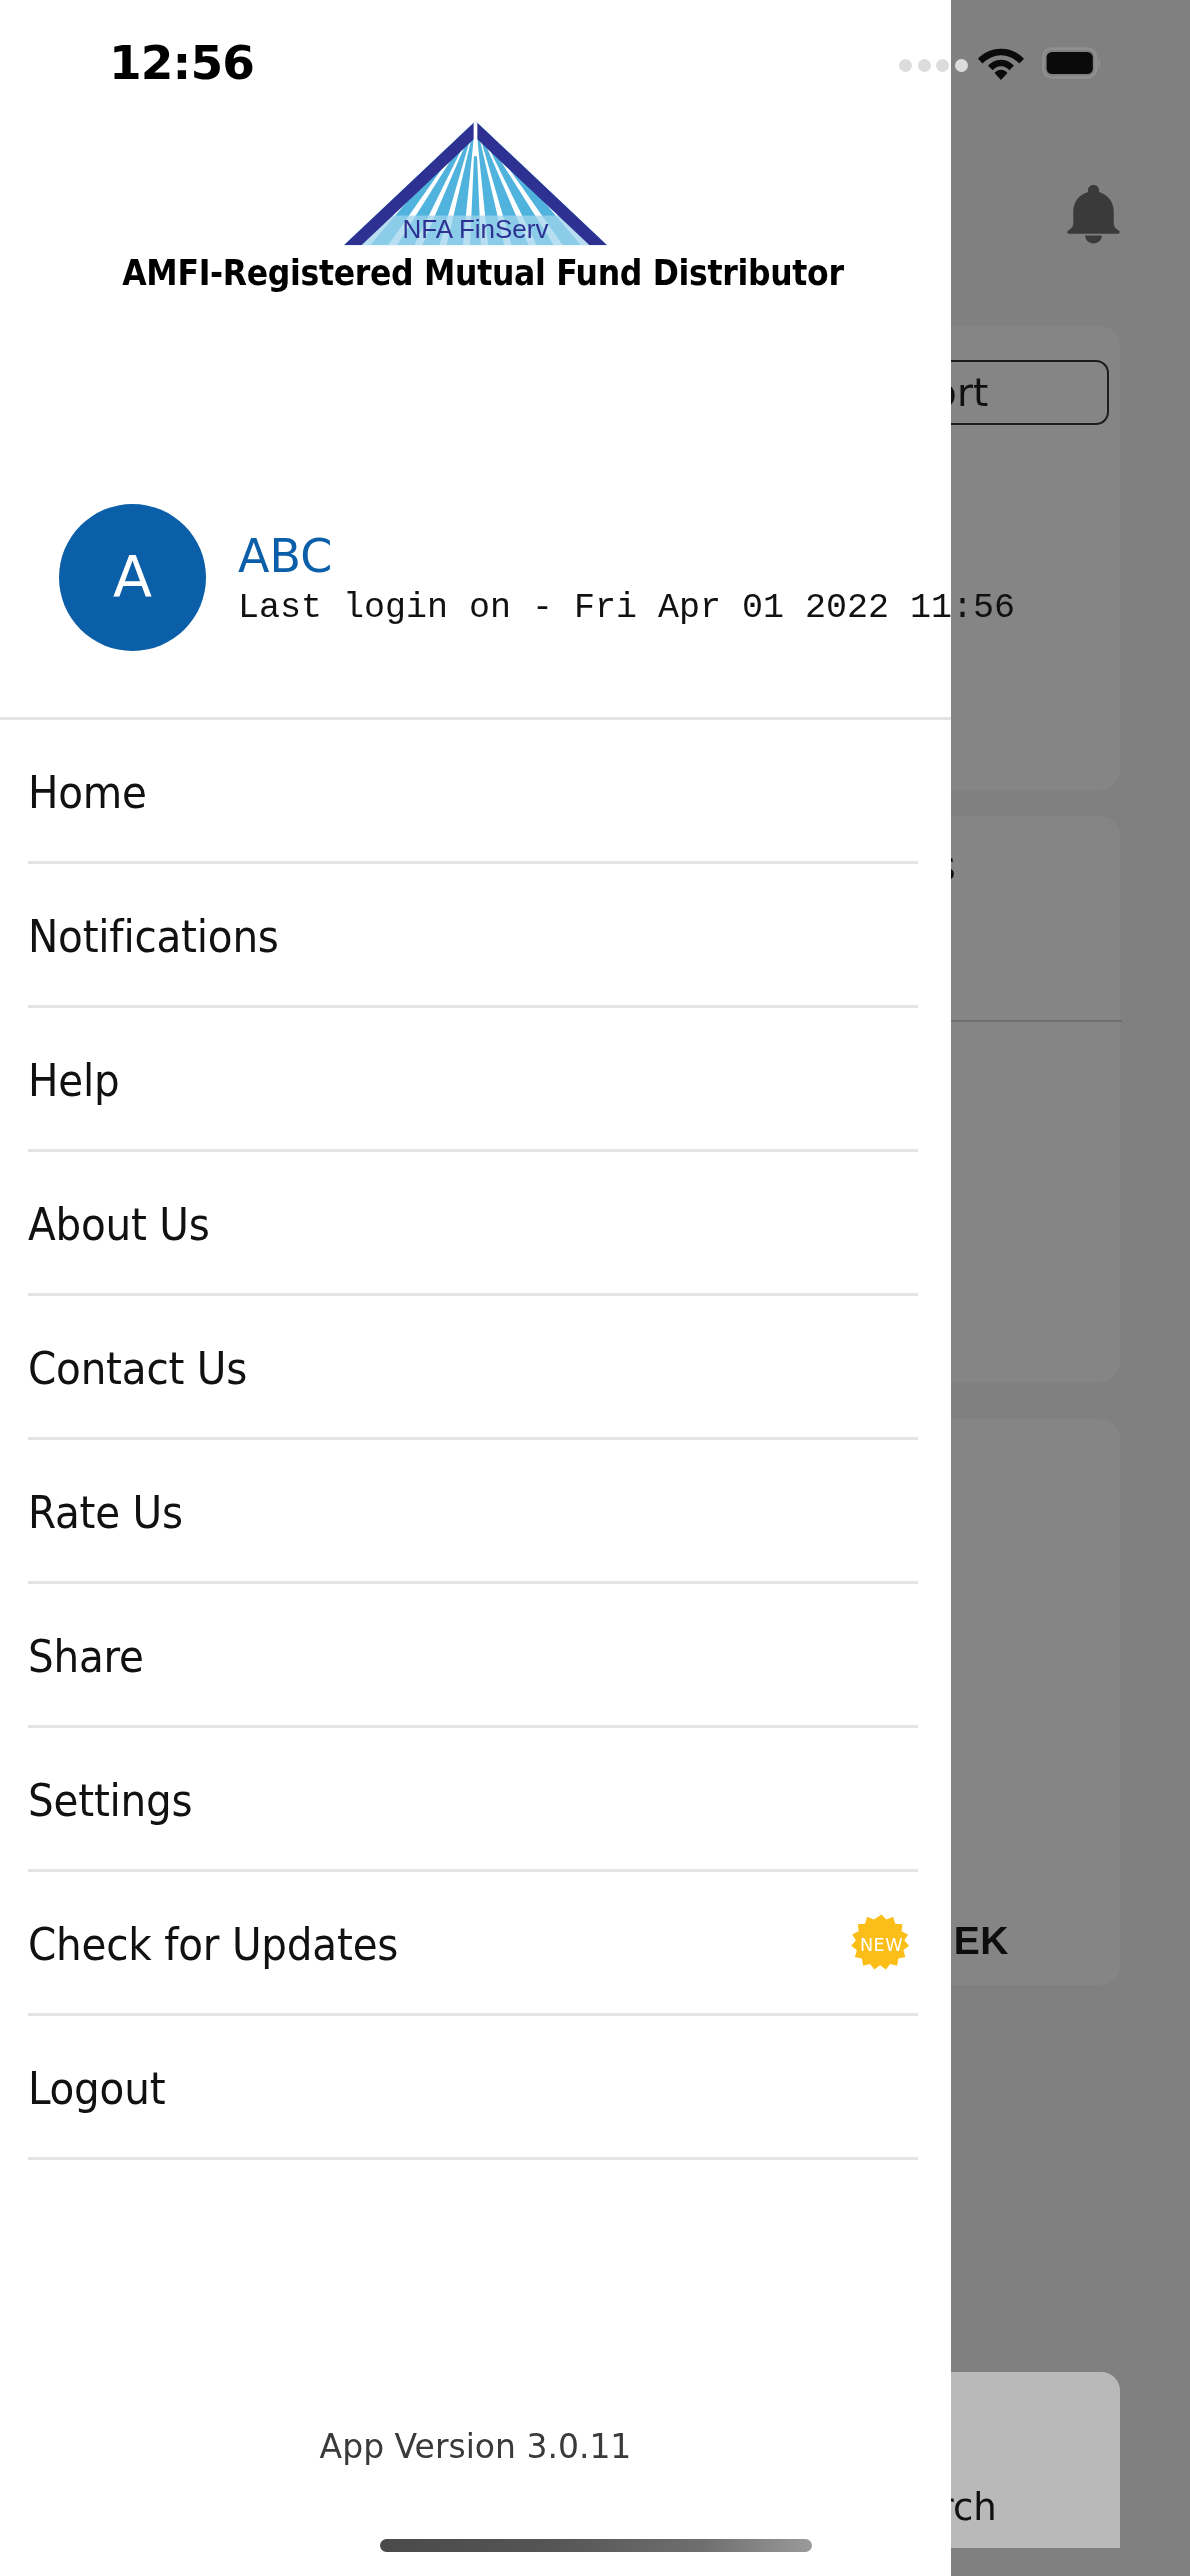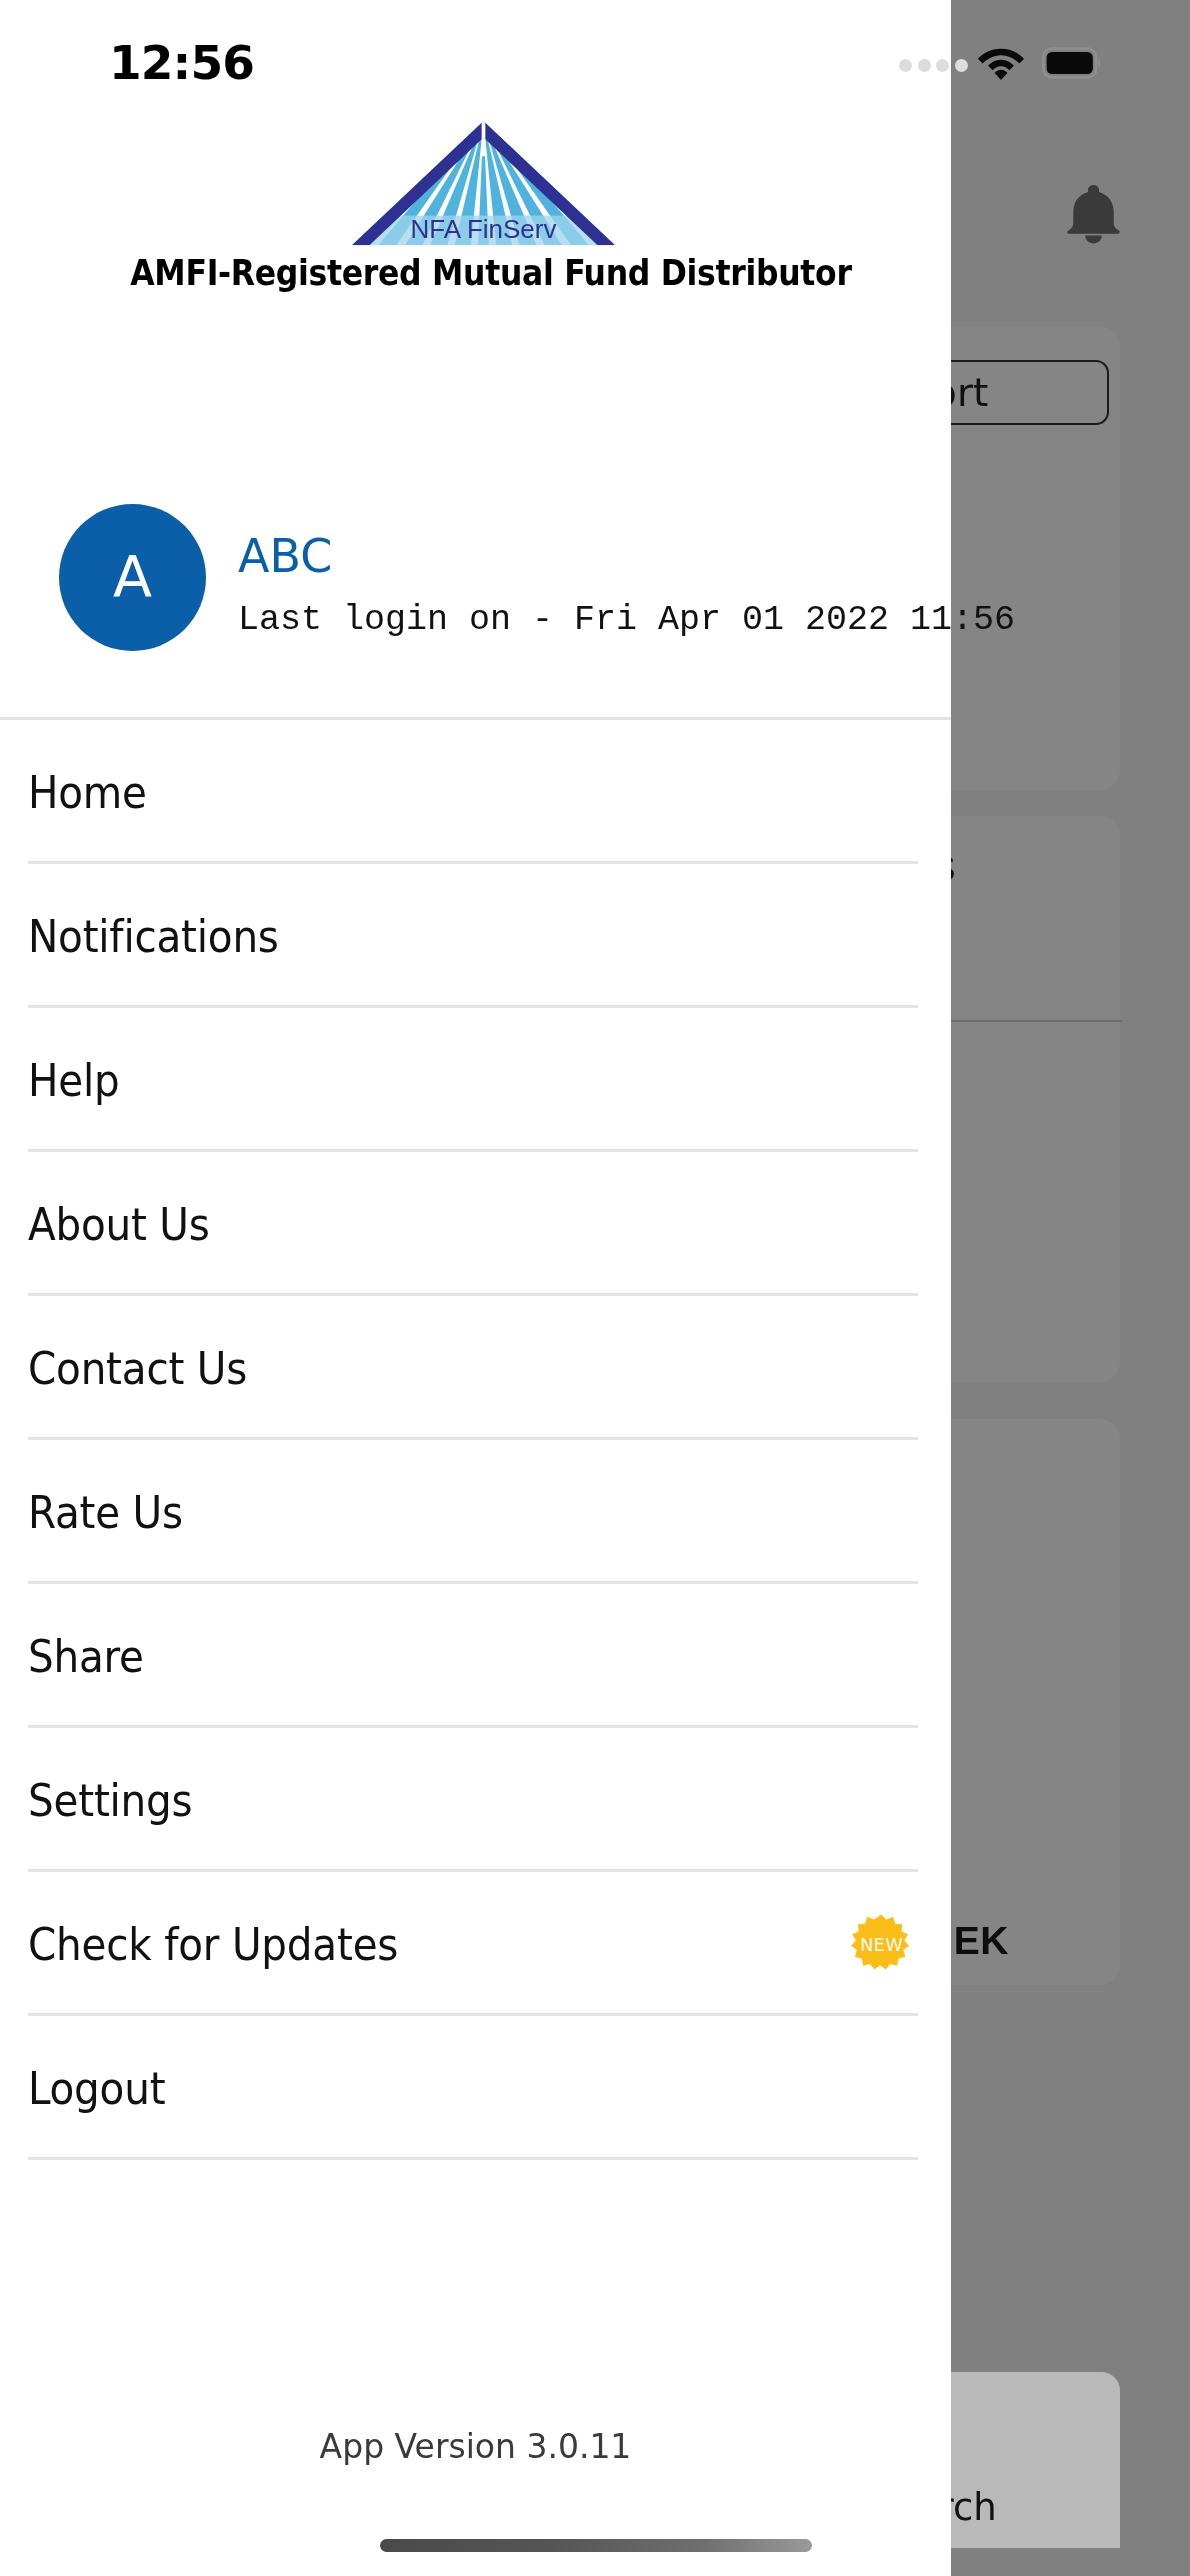--- a/index.html
+++ b/index.html
@@ -149,21 +149,21 @@
   }
   .sb-right-icons {
     position:absolute;
     left:977px; top:45px;
     display:flex; align-items:center; gap:16.7px;
   }
 
   
   #logo-wrap {
     position:absolute;
-    left:8px; top:119px;
+    left:0; top:119px;
     width:951px;
     display:flex; flex-direction:column; align-items:center;
   }
   #logo-svg { display:block; }
   .amfi-line {
     margin-top:3.7px;
     font-size:35px;
     font-weight:bold;
     color:#000;
     font-family:"DejaVu Sans Condensed","Liberation Sans", sans-serif;
@@ -189,21 +189,21 @@
   }
   .avatar-initial {
     color:#ffffff;
     font-size:57px;
     font-weight:400;
     font-family:"DejaVu Sans", sans-serif;
     line-height:1;
   }
   .profile-text {
     margin-left:32px; margin-top:39px;
-    display:flex; flex-direction:column;gap:12px;
+    display:flex; flex-direction:column;
   }
   .profile-name {
     font-size:46px;
     color:#0B5EA8;
     font-family:"DejaVu Sans", sans-serif;
     line-height:1.05;
   }
   .profile-login {
     margin-top:7.4px;
     font-size:35px;

